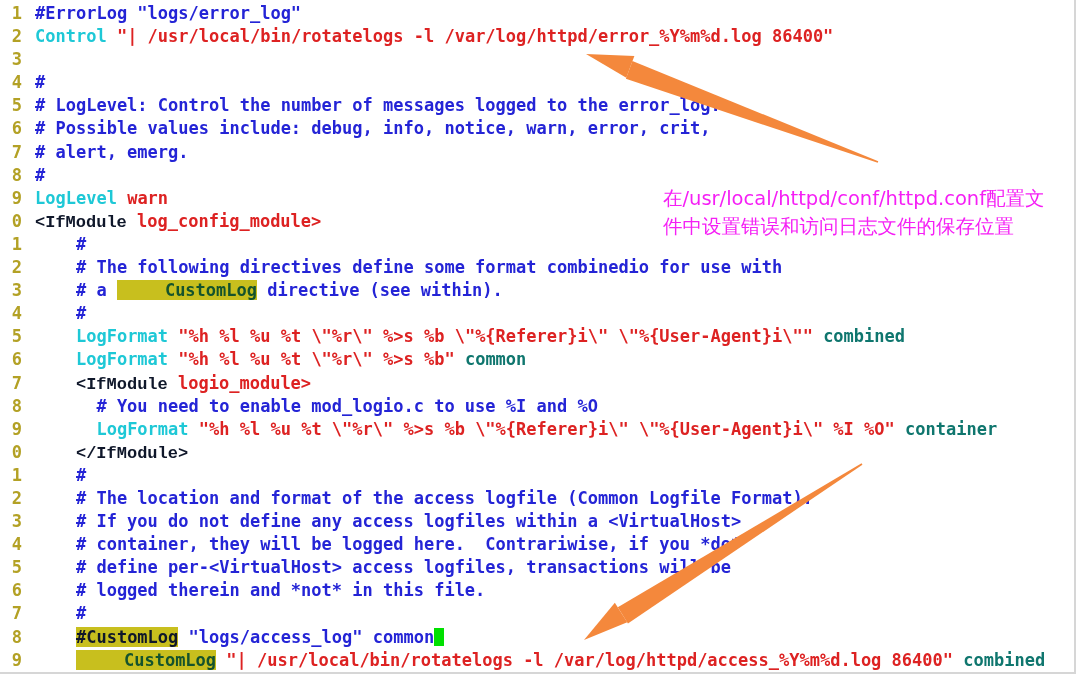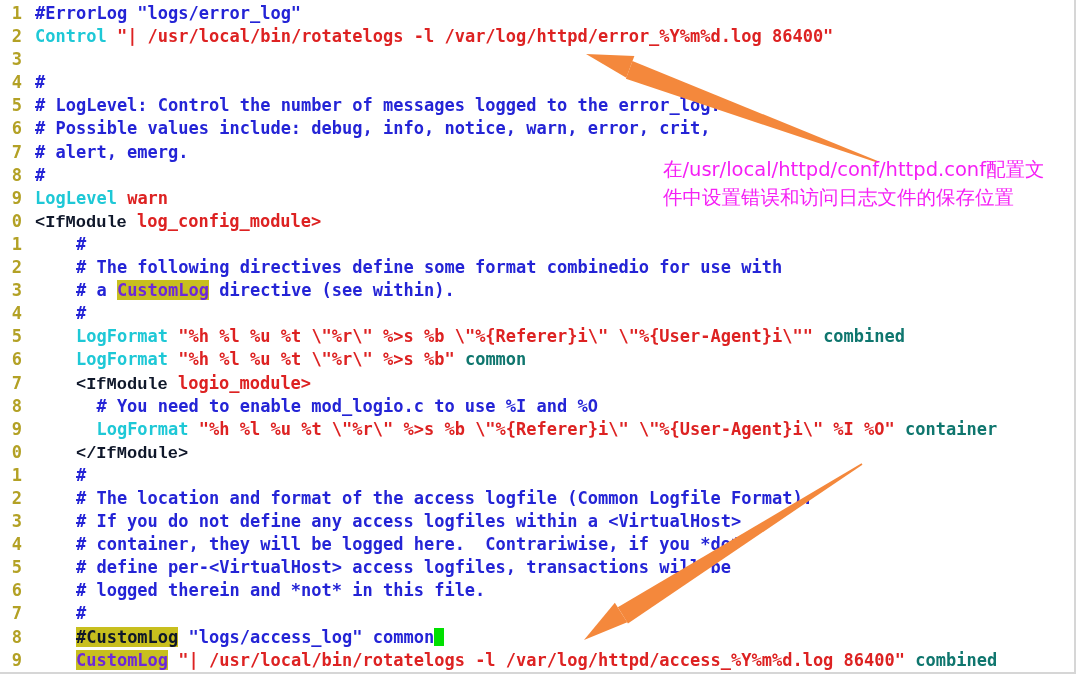--- a/index.html
+++ b/index.html
@@ -69,39 +69,40 @@
   .c-comment   { color: #2424d6; }
   .c-keyword   { color: #1ec8d6; }
   .c-string    { color: #dd2222; }
   .c-tag       { color: #0f172a; font-family: Liberation Mono, monospace; }
   .c-tagname   { color: #dd2222; }
   .c-plain     { color: #0f766e; }
   .c-red       { color: #dd2222; }
 
   .hl-search {
     background: #c8bf1e;
-    color: #6d28d9;
+    color: #14532d;
+    padding-left: 48px;
   }
   .hl-search-blue {
     background: #c8bf1e;
     color: #0f172a;
   }
   .cursor-block {
     background: #00e000;
     display: inline-block;
     width: 10px;
     height: 18px;
     vertical-align: -3px;
   }
 
   
   #annotation {
     position: absolute;
     left: 663px;
-    top: 156px;
+    top: 185px;
     width: 400px;
     color: #f51ff5;
     font-family: "DejaVu Sans", "Liberation Sans", sans-serif;
     font-size: 19.5px;
     line-height: 28px;
     white-space: pre-line;
     letter-spacing: 0px;
     z-index: 12;
     pointer-events: none;
   }

